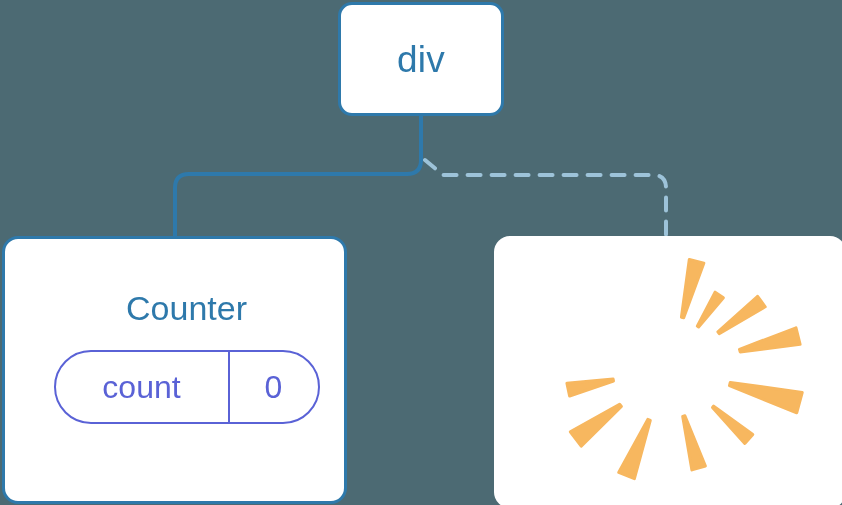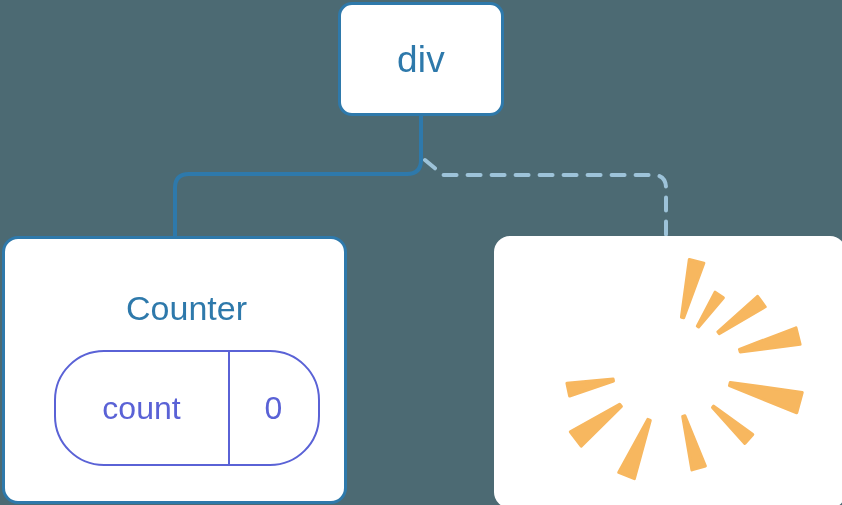--- a/index.html
+++ b/index.html
@@ -76,21 +76,21 @@
     font-size: 34px;
     font-weight: 400;
     margin-top: 52px;
     line-height: 1;
   }
 
   
   .state-pill {
     margin-top: 25px;
     width: 266px;
-    height: 116px;
+    height: 74px;
     border: 2px solid #5a62d6;
     border-radius: 50px;
     display: flex;
     align-items: stretch;
     box-sizing: border-box;
     background: #ffffff;
   }
   .state-pill .pill-key {
     flex: 0 0 174px;
     display: flex;

